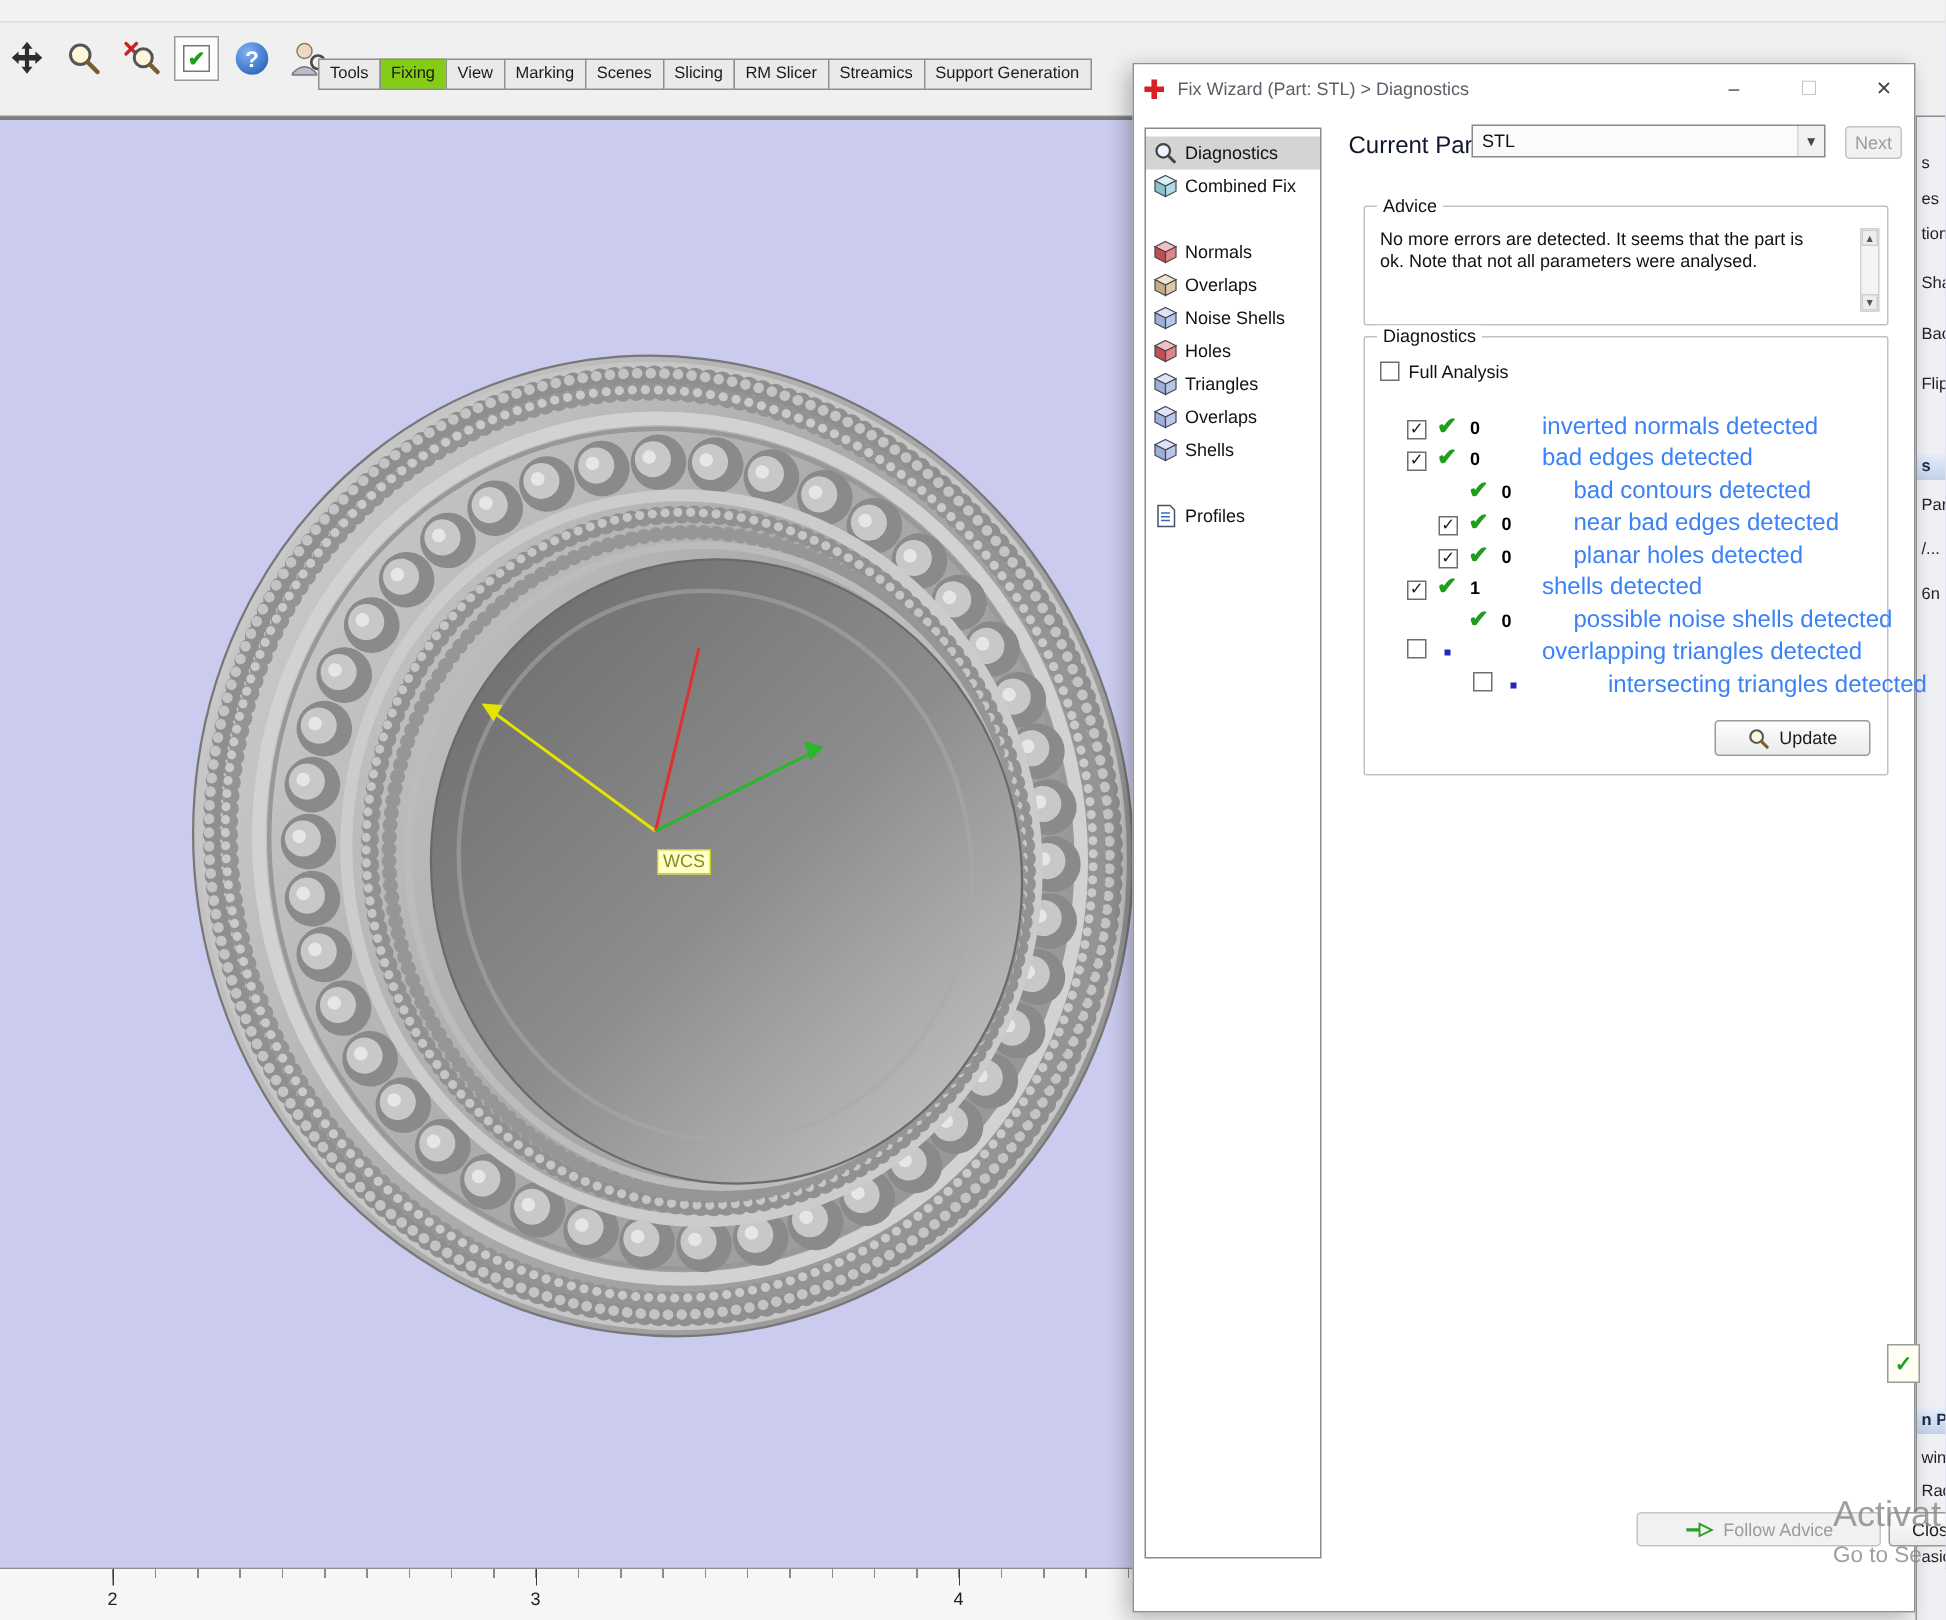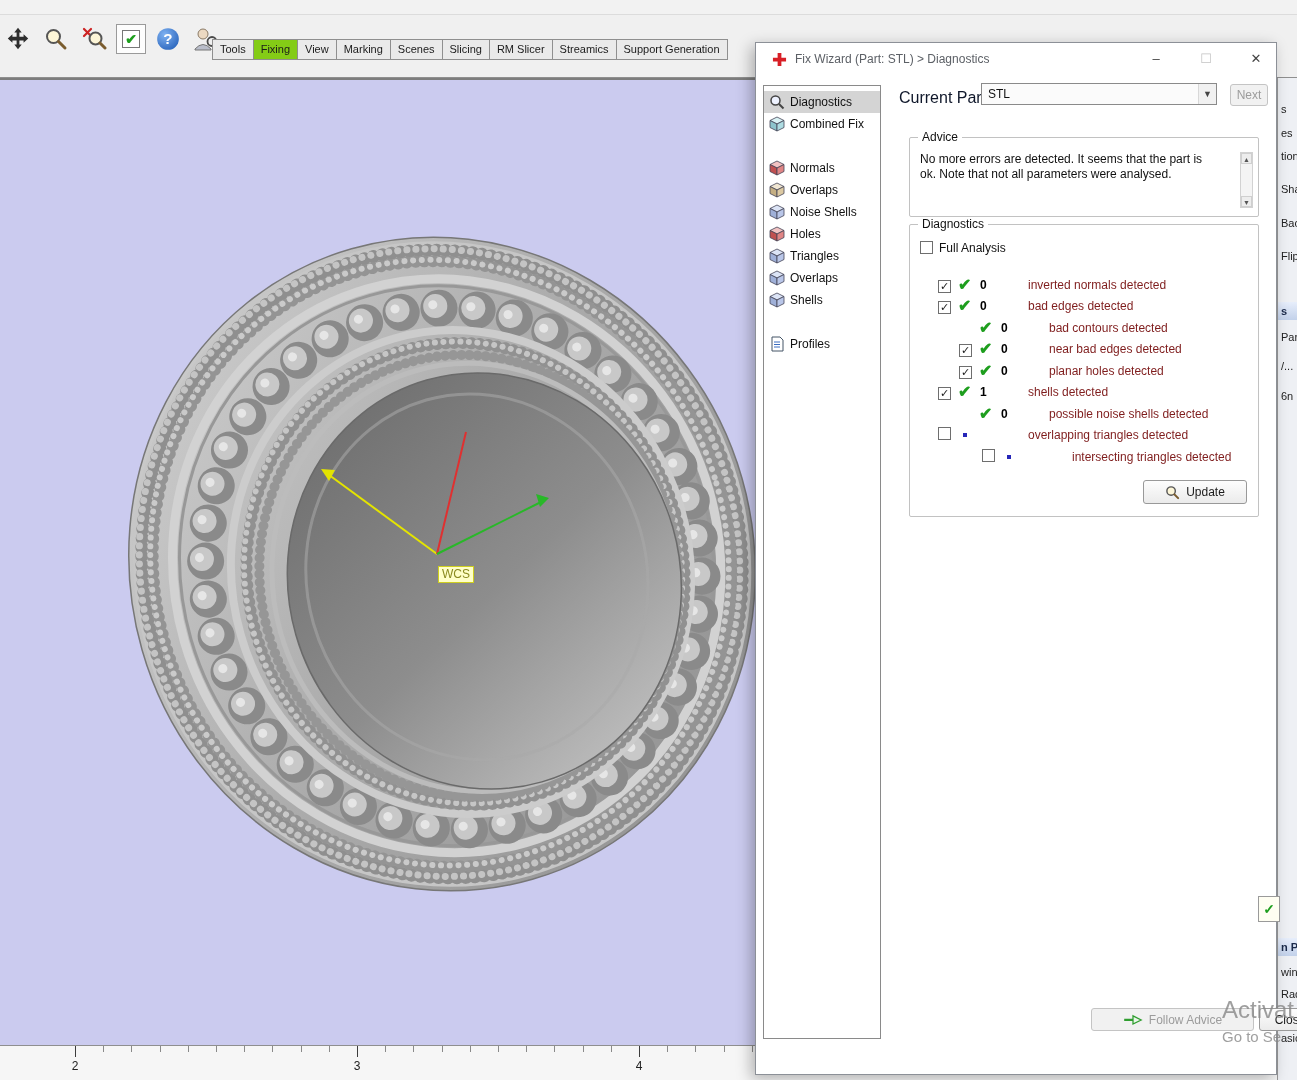--- a/index.html
+++ b/index.html
@@ -52,21 +52,21 @@
 
   
   .watermark { position:absolute; left:1222px; top:996px; z-index:40; color:rgba(135,135,135,.8);
     pointer-events:none; white-space:nowrap; }
   .watermark .l1 { font-size:24px; }
   .watermark .l2 { font-size:15px; margin-top:4px; }
 
   
   .dialog { position:absolute; left:755px; top:42px; width:522px; height:1033px;
     background:#ffffff; border:1px solid #8c9097; box-shadow:-4px 4px 14px rgba(0,0,0,.28); z-index:20; }
-  .dlg-titlebar { position:relative; height:32px; display:flex; align-items:center; padding:0 16px;
+  .dlg-titlebar { position:relative; height:32px; display:flex; align-items:center; padding:0 6px;
     background:#fff; }
   .dlg-logo { width:15px; height:15px; }
   .dlg-title { font-size:12px; color:#5c6066; margin-left:8px; }
   .dlg-winbtn { position:absolute; top:6px; width:24px; height:20px; text-align:center;
     font-size:13px; color:#444; line-height:20px; }
   .dlg-winbtn.min { left:388px; }
   .dlg-winbtn.max { left:438px; color:#c4c4c4; }
   .dlg-winbtn.close { left:488px; }
 
   .wiz-sidebar { position:absolute; left:7px; top:42px; width:118px; bottom:35px;
@@ -106,21 +106,21 @@
   .diag-box { left:18px; top:149px; width:350px; height:293px; }
   .fa-row { position:absolute; left:10px; top:16px; display:flex; gap:6px;
     font-size:12px; color:#111; }
   .cb { display:inline-block; width:13px; height:13px; border:1px solid #6e6e6e; background:#fff;
     font-size:11px; line-height:11px; text-align:center; color:#1a1a1a; }
   .diag-rows { position:absolute; left:0; top:49px; width:100%; }
   .diag-row { display:flex; align-items:center; height:21.5px; }
   .drow-cb { width:20px; flex:0 0 20px; }
   .drow-mark { width:22px; flex:0 0 22px; display:flex; align-items:center; }
   .drow-count { width:48px; flex:0 0 48px; font-weight:bold; font-size:12px; color:#000; }
-  .drow-label { font-size:12px; color:#7f1d1d; white-space:nowrap; }
+  .drow-label { font-size:16px; color:#3b82f6; white-space:nowrap; }
   .checkmark { color:#1e9e1e; font-size:16px; font-weight:bold; line-height:16px; }
   .bluedot { width:4px; height:4px; background:#2626b8; display:inline-block; margin-left:5px; }
   .update-btn { position:absolute; left:233px; top:255px; width:104px; height:24px; }
   .update-btn svg { width:15px; height:15px; }
 
   .dlg-footer { position:absolute; left:0; bottom:7px; width:100%; height:24px; }
   .follow-btn { position:absolute; left:200px; top:0; width:163px; height:23px; }
   .follow-btn svg { width:20px; height:15px; }
   .close-btn { position:absolute; left:368px; top:0; width:62px; height:23px; }
 </style>

